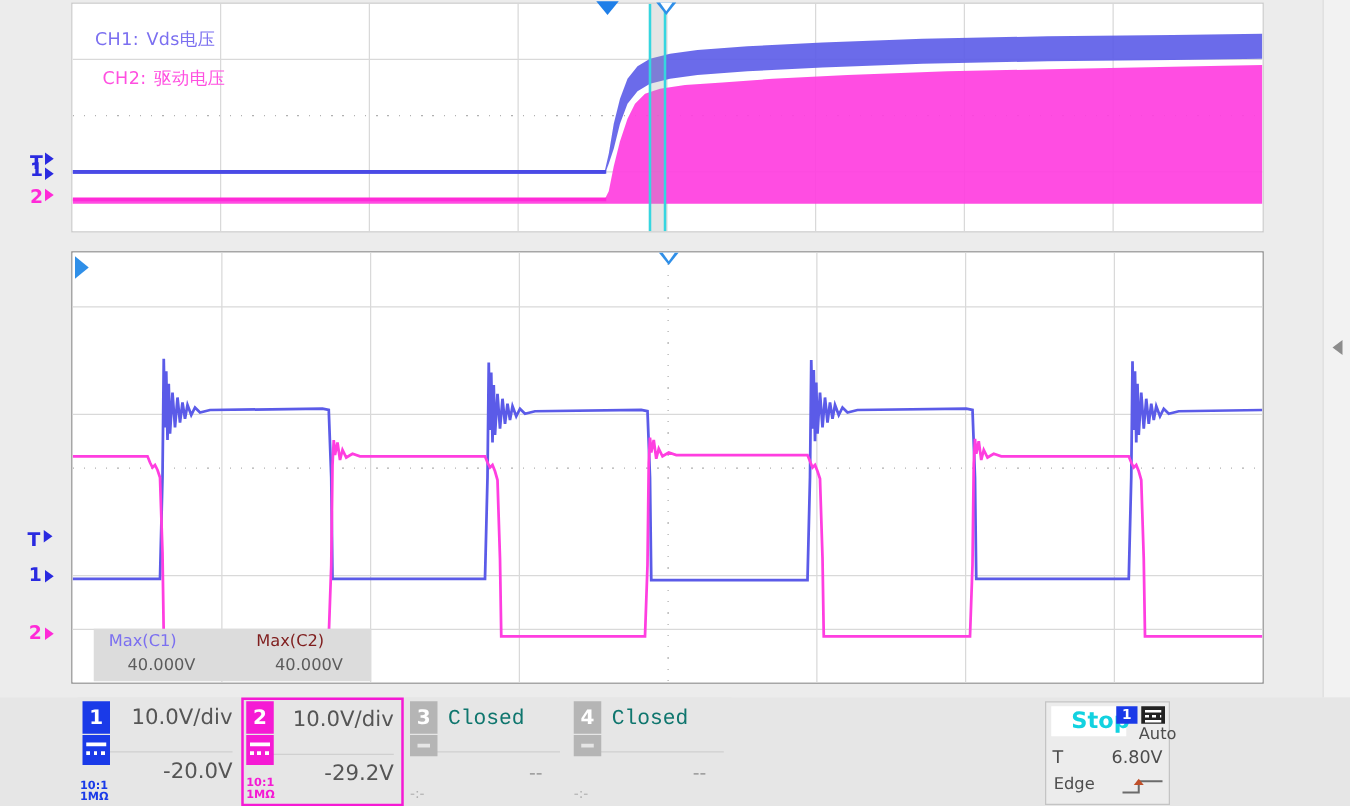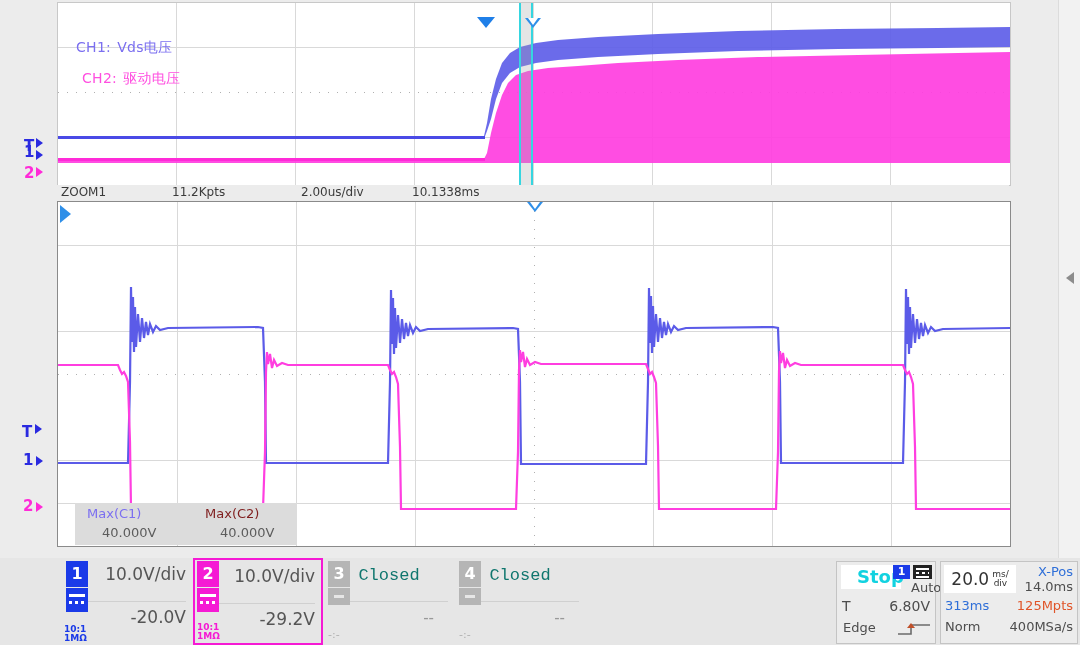--- a/index.html
+++ b/index.html
@@ -13,21 +13,21 @@
 
   
   .grid-bg{position:absolute;inset:0;background:#ffffff;}
   .vline{position:absolute;top:0;bottom:0;width:1px;background:#d9d9d9;}
   .hline{position:absolute;left:0;right:0;height:1px;background:#d9d9d9;}
   .axis-ticks{position:absolute;height:1px;left:0;right:0;background:repeating-linear-gradient(to right,#b0b0b0 0 1px,transparent 1px 9px);}
   .axis-vticks{position:absolute;width:1px;top:0;bottom:0;background:repeating-linear-gradient(to bottom,#b0b0b0 0 1px,transparent 1px 9px);}
 
   
   #upper-view{position:absolute;left:57px;top:2px;width:952px;height:182px;border:1px solid #c8c8c8;background:#fff;overflow:hidden;}
-  #upper-markers{position:absolute;left:0;top:16px;width:1080px;height:260px;pointer-events:none;}
+  #upper-markers{position:absolute;left:0;top:0;width:1080px;height:260px;pointer-events:none;}
 
   .legend{position:absolute;font-size:14px;letter-spacing:.3px;white-space:nowrap;}
   #legend-ch1{left:76px;top:23px;color:#7b6ff0;}
   #legend-ch2{left:82px;top:54px;color:#ff4fe0;}
   .legend .lbl{margin-right:6px;}
 
   
   .rail-marker{position:absolute;font-size:15px;font-weight:bold;line-height:1;}
 
   
@@ -159,26 +159,20 @@
       <span>T</span><span class="tri-right-blue" style="position:relative;display:inline-block;left:2px;top:-3px;border-left-color:#2a2ae0;"></span>
     </div>
     <div class="rail-marker" style="left:24px;top:129px;color:#2a2ae0">
       <span>1</span><span class="tri-right-blue" style="position:relative;display:inline-block;left:2px;top:3px;border-left-color:#2a2ae0;"></span>
     </div>
     <div class="rail-marker" style="left:24px;top:150px;color:#ff2ad8">
       <span>2</span><span class="tri-right-blue" style="position:relative;display:inline-block;left:2px;top:-1px;border-left-color:#ff2ad8;"></span>
     </div>
   </div>
 
-  <div id="zoom-strip">
-    <span id="zoom-label">ZOOM1</span>
-    <span id="zoom-pts">11.2Kpts</span>
-    <span id="zoom-tdiv">2.00us/div</span>
-    <span id="zoom-pos">10.1338ms</span>
-  </div>
 
   <div id="zoom-view">
     <div class="grid-bg">
       <div class="vline" style="left:119px"></div>
         <div class="vline" style="left:238px"></div>
       <div class="vline" style="left:357px"></div>
         <div class="vline" style="left:595px"></div>
       <div class="vline" style="left:714px"></div>
         <div class="vline" style="left:833px"></div>
       <div class="hline" style="top:43px"></div>
@@ -295,29 +289,15 @@
       <div id="trig-mode">Auto</div>
       <div id="trig-t">T</div>
       <div id="trig-level">6.80V</div>
       <div id="trig-type">Edge</div>
       <svg id="trig-slope" viewBox="0 0 34 14">
         <path d="M1,12 L14,12 L14,3 L33,3" stroke="#6b6b6b" stroke-width="1.6" fill="none"></path>
         <path d="M14,1 L10,6 L18,6 Z" fill="#c0502a"></path>
       </svg>
     </div>
 
-    <div id="tb-box">
-      <div id="tb-main">
-        <span id="tb-val">20.0</span>
-        <span id="tb-unit">
-          <span>ms/</span><br><span>div</span>
-        </span>
-      </div>
-      <div id="xpos-label">X-Pos</div>
-      <div id="xpos-val">14.0ms</div>
-      <div id="tb-win">313ms</div>
-      <div id="tb-mem">125Mpts</div>
-      <div id="tb-acq">Norm</div>
-      <div id="tb-rate">400MSa/s</div>
-    </div>
 
   </div>
 </div>
 
 </body></html>

